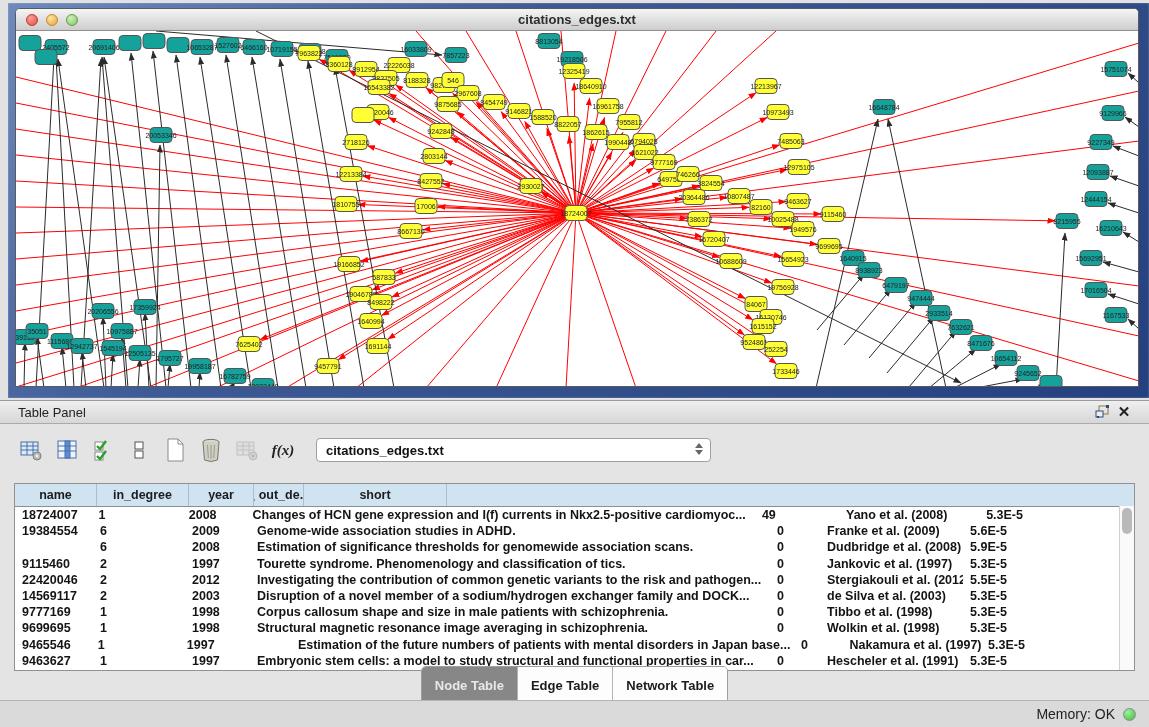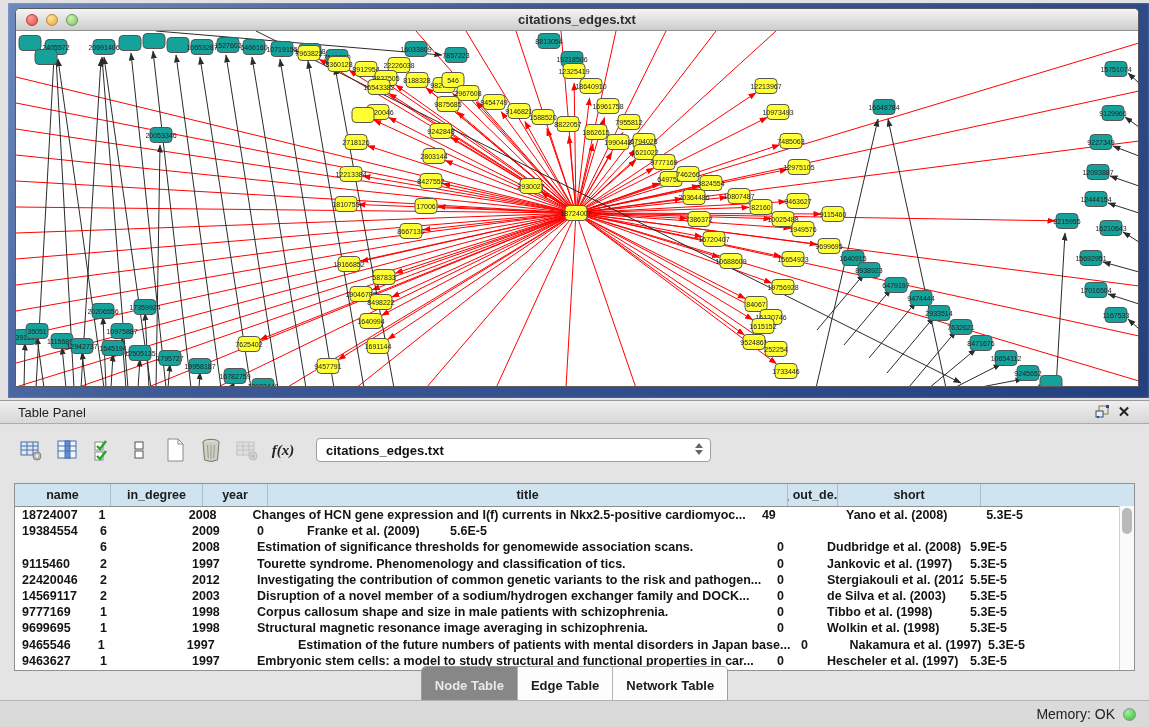--- a/index.html
+++ b/index.html
@@ -819,41 +819,41 @@
       <span>citations_edges.txt</span>
       <span class="arrows">
           <i class="up"></i>
           <i class="dn"></i>
         </span>
     </div>
   </div>
 
   <div class="table-wrap">
     <div class="thead" id="thead">
-        <div class="th" style="width: 96px;">name</div>
+        <div class="th" style="width: 82px;">name</div>
         <div class="th" style="width: 92px;">in_degree</div>
         <div class="th" style="width: 65px;">year</div>
-        <div class="th" style="width: 520px;">title</div>
         <div class="th" style="width: 50px;"><span class="sort">△</span>out_de...</div>
         <div class="th" style="width: 143px;">short</div>
       </div>
     <div class="tbody" id="tbody">
         <div class="tr">
           <div class="td" style="width: 78px;">18724007</div>
           <div class="td" style="width: 92px;">1</div>
           <div class="td" style="width: 65px;">2008</div>
           <div class="td" style="width: 520px;">Changes of HCN gene expression and I(f) currents in Nkx2.5-positive cardiomyoc...</div>
           <div class="td" style="width: 50px;">49</div>
           <div class="td" style="width: 143px; margin-left: 35px;">Yano et al. (2008)</div>
           <div class="td" style="width: 158px;">5.3E-5</div>
         </div>
         <div class="tr">
           <div class="td" style="width: 78px;">19384554</div>
           <div class="td" style="width: 92px;">6</div>
           <div class="td" style="width: 65px;">2009</div>
+          <div class="td" style="width: 520px;">Genome-wide association studies in ADHD.</div>
           <div class="td" style="width: 50px;">0</div>
           <div class="td" style="width: 143px;">Franke et al. (2009)</div>
           <div class="td" style="width: 158px;">5.6E-5</div>
         </div>
         <div class="tr">
           <div class="td" style="width: 78px; margin-top: 22px;">18300295</div>
           <div class="td" style="width: 92px;">6</div>
           <div class="td" style="width: 65px;">2008</div>
           <div class="td" style="width: 520px;">Estimation of significance thresholds for genomewide association scans.</div>
           <div class="td" style="width: 50px;">0</div>
@@ -913,21 +913,21 @@
           <div class="td" style="width: 50px;">0</div>
           <div class="td" style="width: 143px;">Nakamura et al. (1997)</div>
           <div class="td" style="width: 158px;">5.3E-5</div>
         </div>
         <div class="tr">
           <div class="td" style="width: 78px;">9463627</div>
           <div class="td" style="width: 92px;">1</div>
           <div class="td" style="width: 65px;">1997</div>
           <div class="td" style="width: 520px;">Embryonic stem cells: a model to study structural and functional properties in car...</div>
           <div class="td" style="width: 50px;">0</div>
-          <div class="td" style="width: 143px;">Hescheler et al. (1997)</div>
+          <div class="td" style="width: 143px;">Hescheler et al. (1991)</div>
           <div class="td" style="width: 158px;">5.3E-5</div>
         </div>
       </div>
     <div class="vscroll">
       <div class="vthumb"></div>
     </div>
   </div>
 
   <div class="tabbar">
     <div class="tabgroup" id="tabbar">

